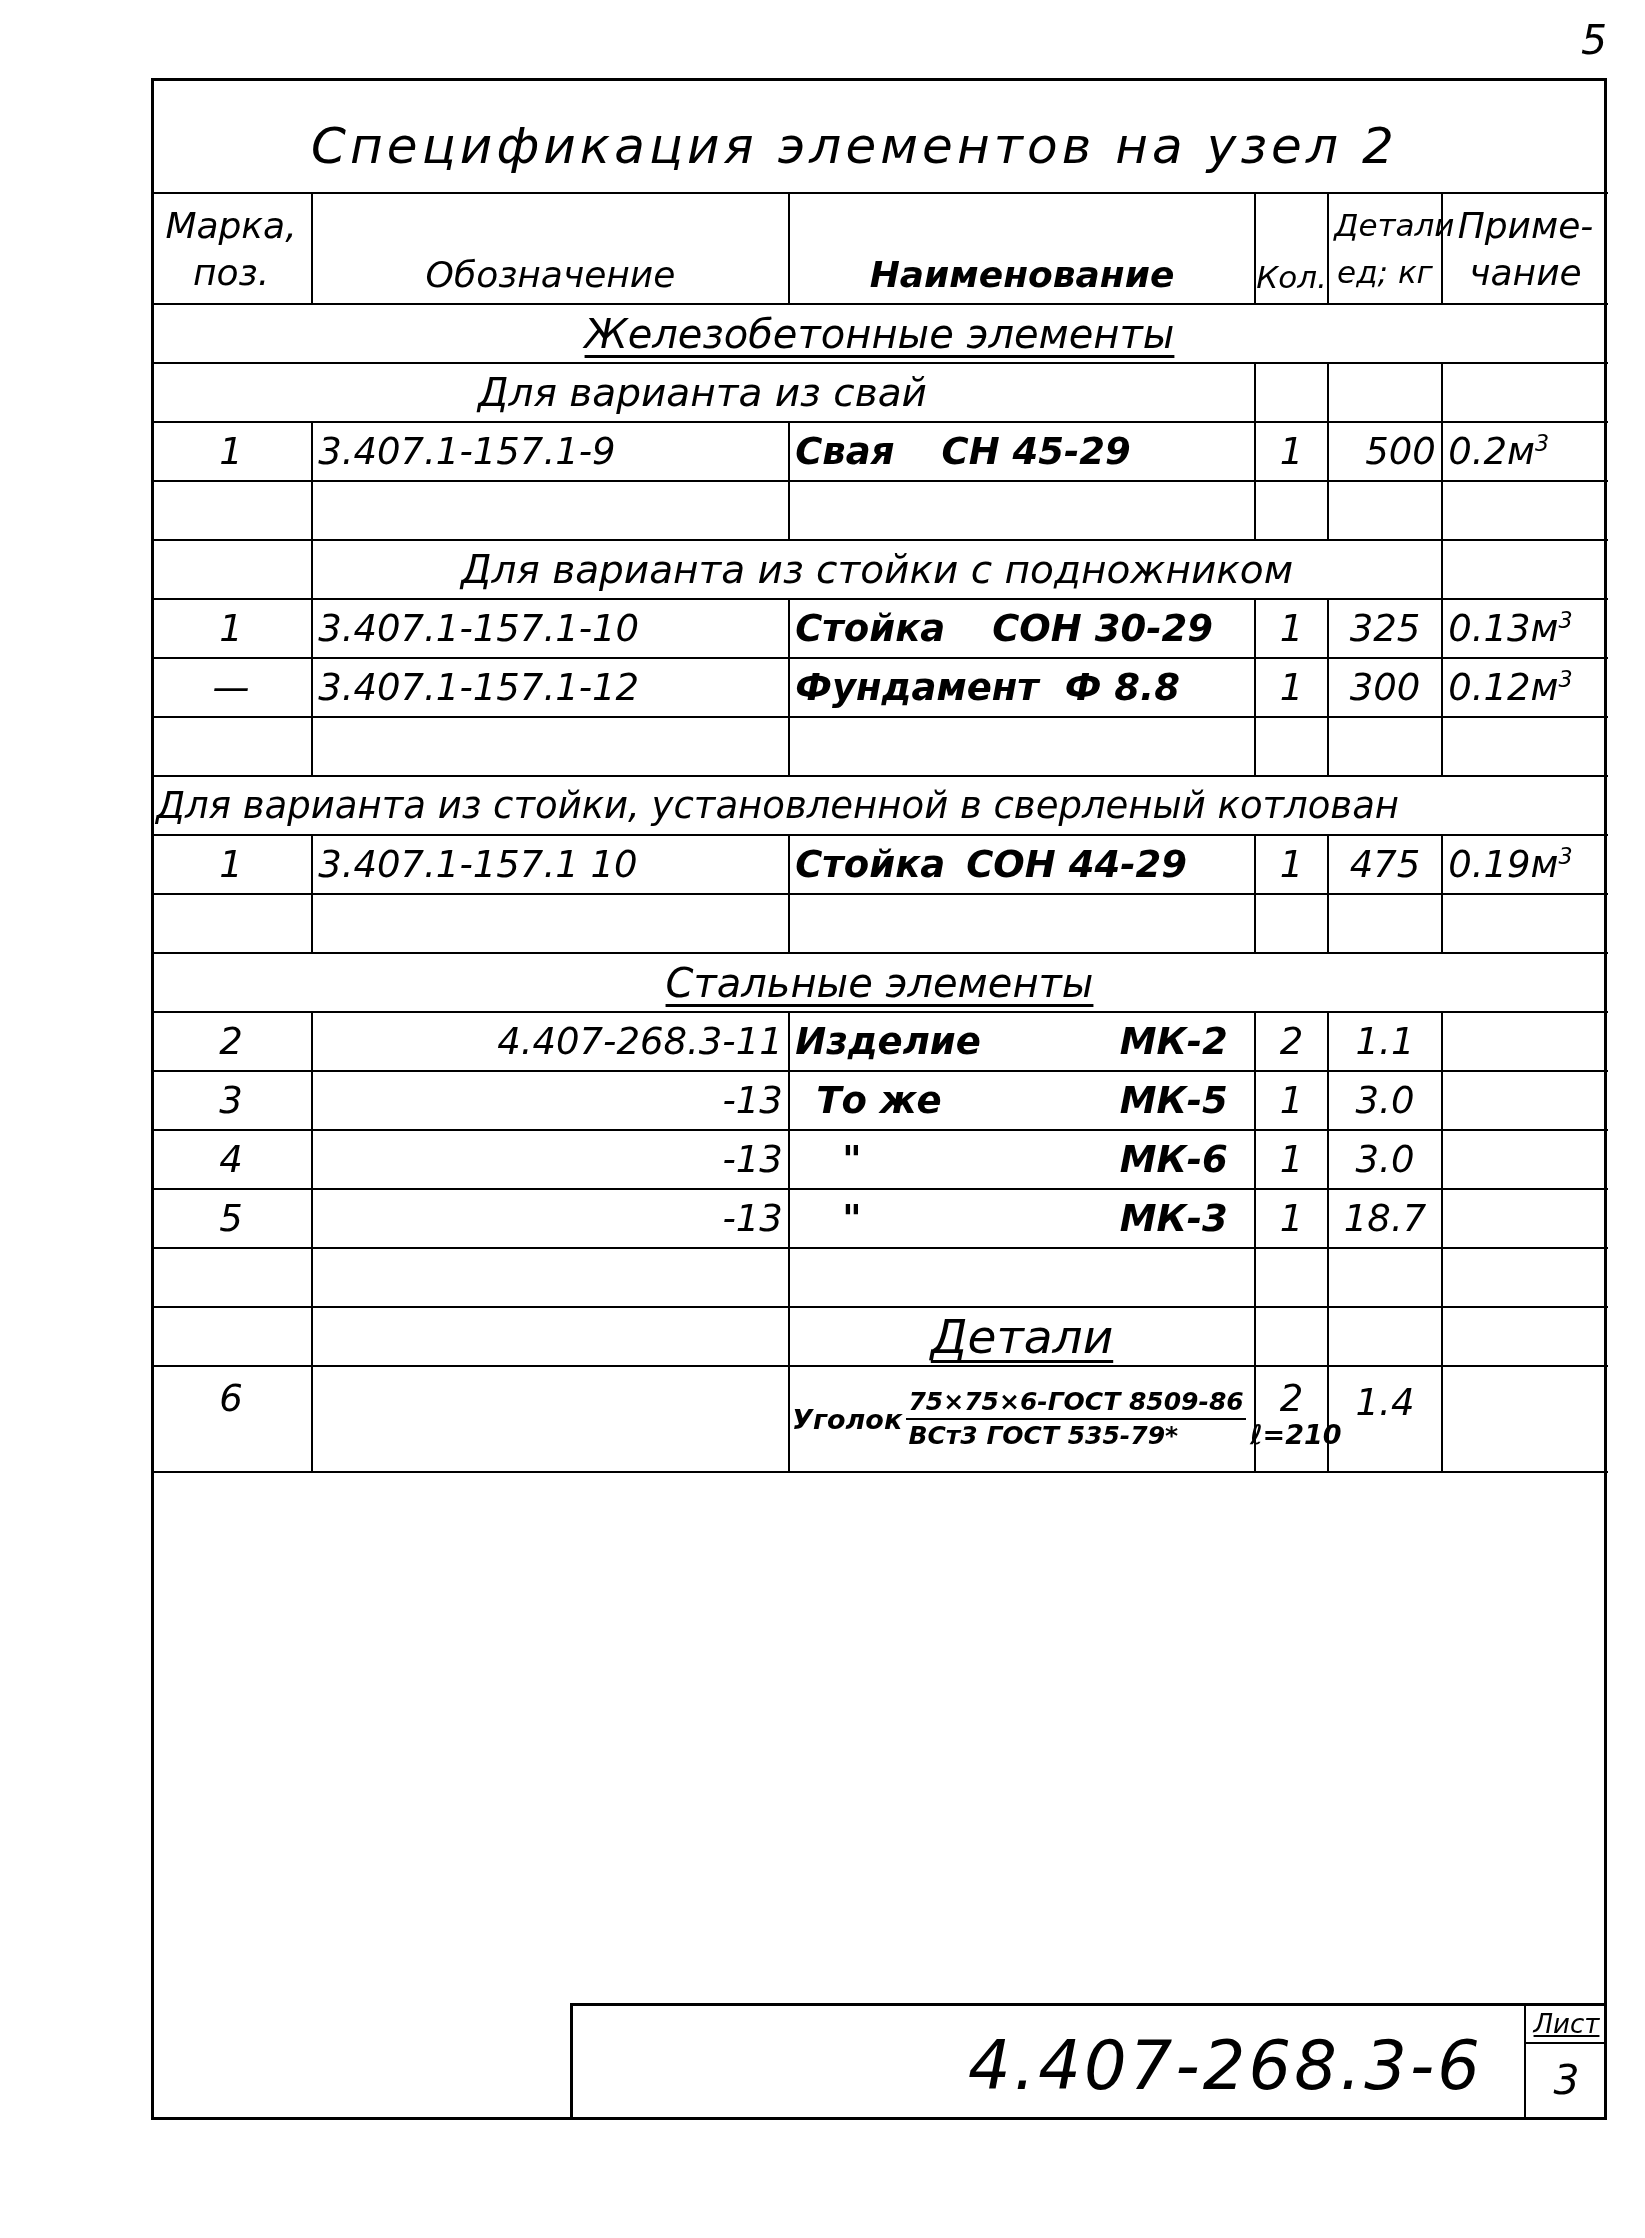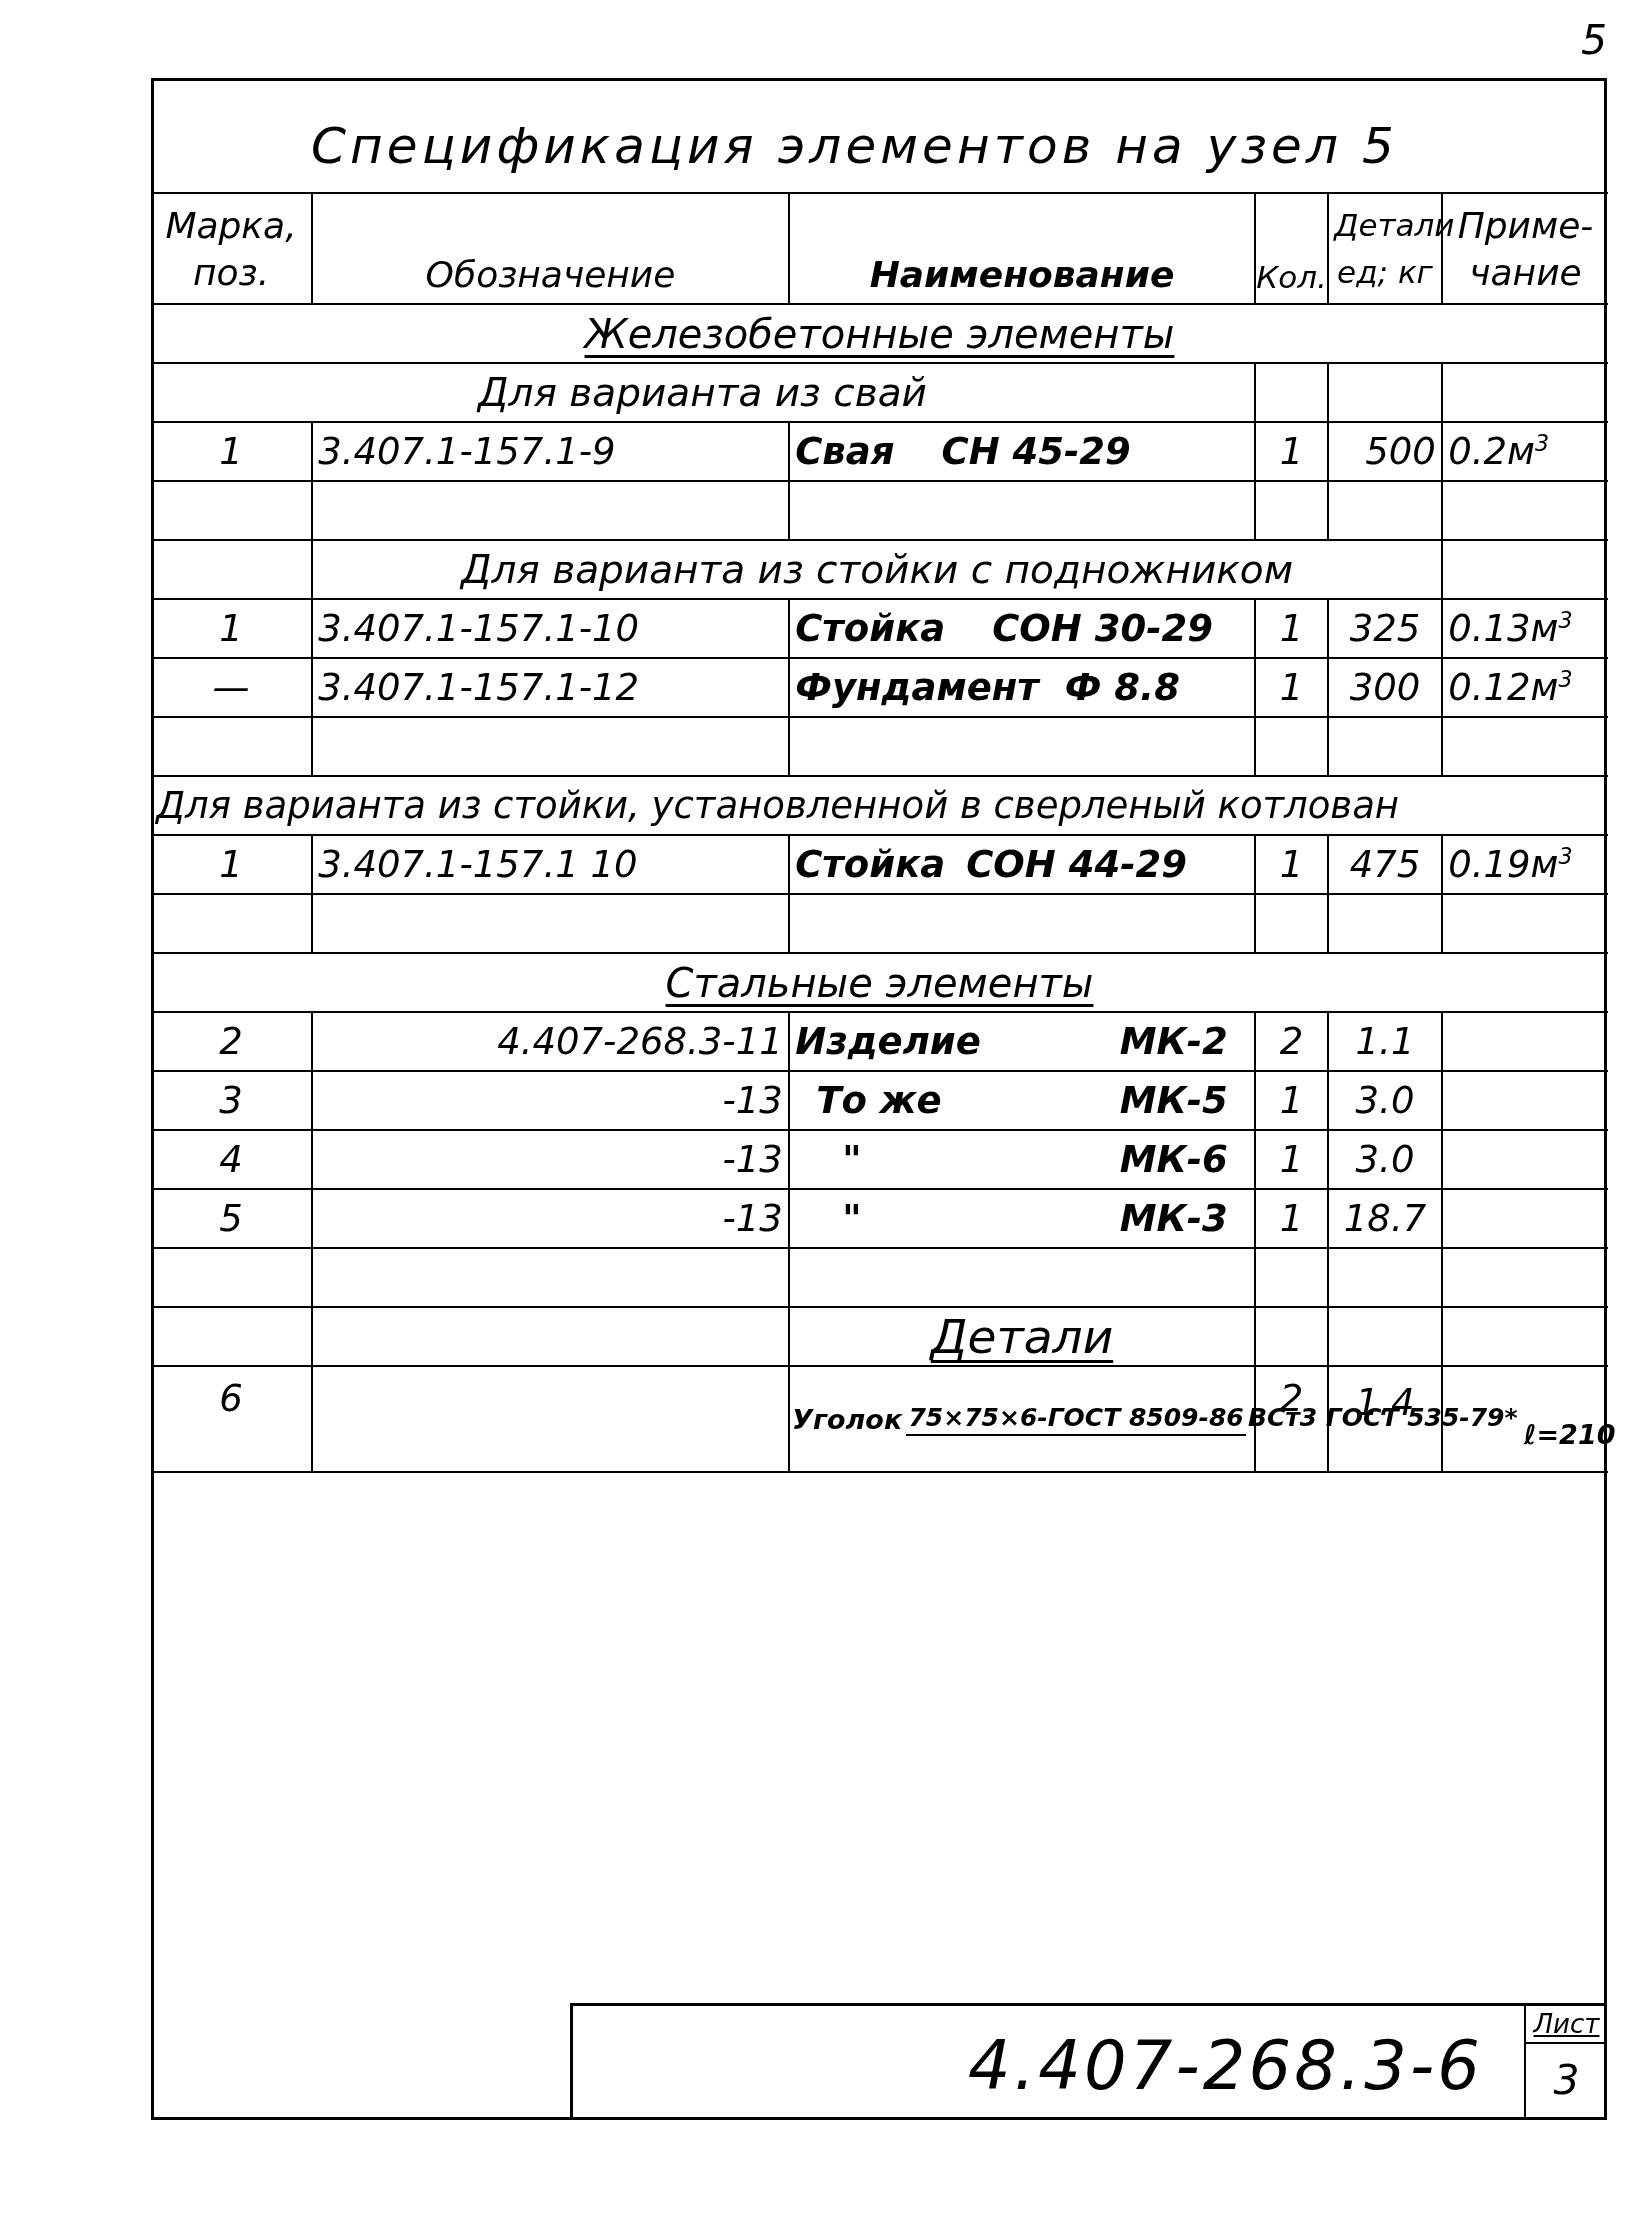--- a/index.html
+++ b/index.html
@@ -21,40 +21,40 @@
   .c-name { text-align:left;font-weight:bold; }
   .c-qty { text-align:center; }
   .c-mass { text-align:center; }
   .c-note { text-align:left; }
   .section { text-align:center; font-size:40px !important; }
   .section span.u { text-decoration:underline; text-decoration-thickness:3.1px; text-underline-offset:7.3px; }
   .variant { text-align:center; font-size:39px !important; }
   .hdr-two { display:flex; flex-direction:column; justify-content:space-between; height:93px; line-height:47px; }
   .hdr-bottom { display:flex; align-items:flex-end; height:93px; }
   .split-name { display:flex; justify-content:space-between; padding-right:21px; }
-  .frac { display:inline-flex; flex-direction:row; vertical-align:middle; font-size:25px; line-height:32px; margin:0 4.1px; }
+  .frac { display:inline-flex; flex-direction:column; vertical-align:middle; font-size:25px; line-height:32px; margin:0 4.1px; }
   .frac .num { border-bottom:2.6px solid #000; padding:0 2.1px; }
   .frac .den { padding:0 2.1px; }
   .angle { font-size:27px; display:flex; align-items:center; }
   sup { font-size:0.6em; }
   #stamp { position:absolute; left:570px; top:2003px; width:1037px; height:117px;
            border-top:3.6px solid #000; border-left:3.1px solid #000; box-sizing:border-box; }
   #doc-code { position:absolute; right:124px; top:21px; font-size:67px; font-style:italic; letter-spacing:3.1px; }
   #sheet-box { position:absolute; right:0; top:0; width:83px; height:113px; border-left:2.6px solid #000; box-sizing:border-box; }
   #sheet-label { height:36px; border-bottom:2.6px solid #000; font-size:26px; font-style:italic; text-align:center; text-decoration:underline; line-height:36px; }
   #sheet-no { font-size:41px; font-style:italic; text-align:center; line-height:73px; }
 </style>
 </head>
 <body>
 
 <div id="page-number">5</div>
 
 <div id="frame"></div>
 
-<div id="title">Спецификация   элементов   на узел 5</div>
+<div id="title">Спецификация   элементов   на узел 2</div>
 
 <table class="spec">
   <colgroup>
     <col style="width:161px">
       <col style="width:477px">
       <col style="width:466px">
     <col style="width:73px">
       <col style="width:114px">
       <col style="width:166px">
   </colgroup>

